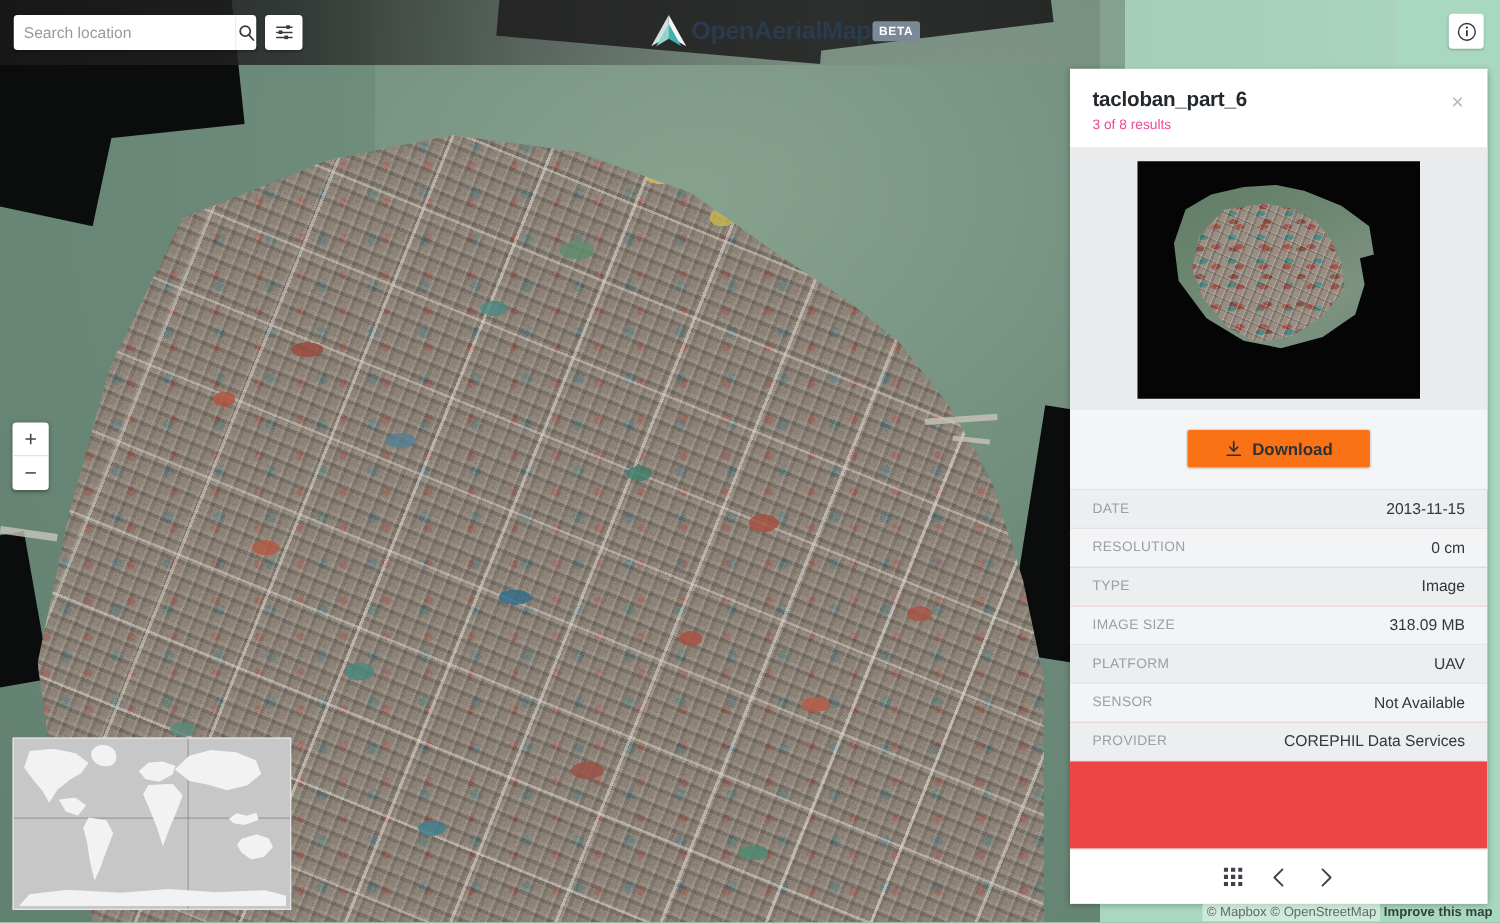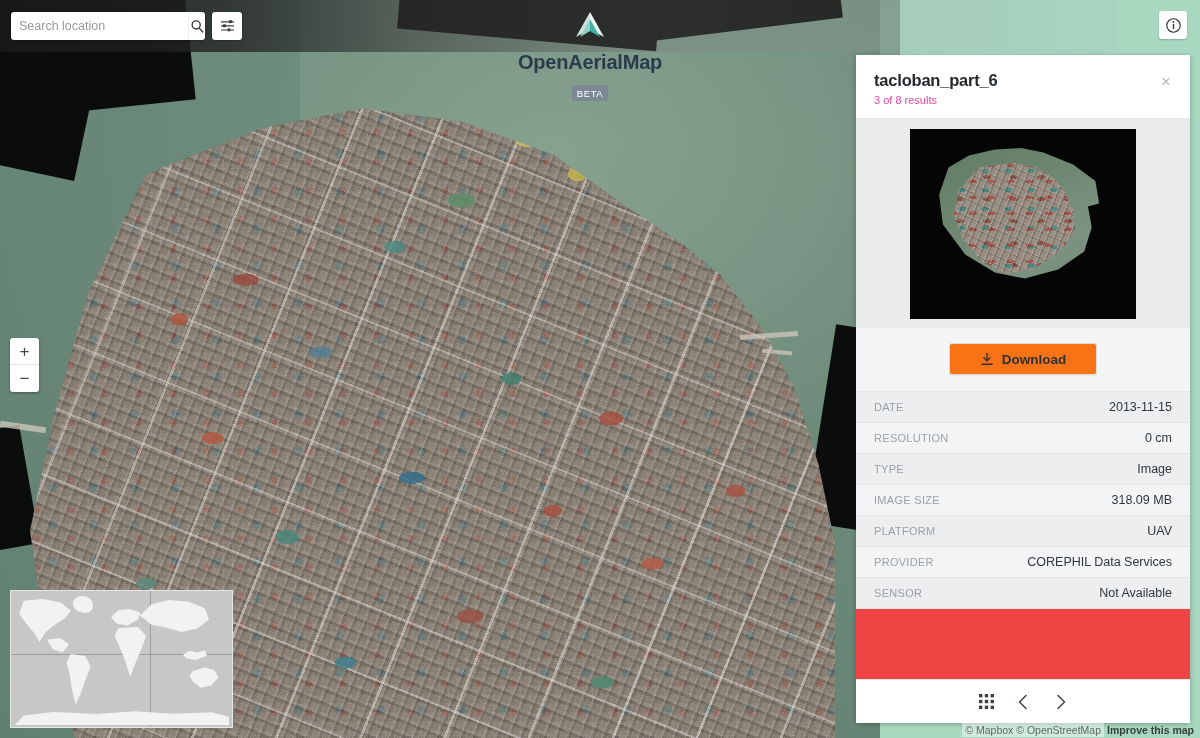--- a/index.html
+++ b/index.html
@@ -144,30 +144,30 @@
     border-left: 1px solid #eee; cursor: pointer; background: transparent;
   }
   .filter-btn {
     width: 30px; height: 28px; background: #fff; border-radius: 3px;
     display: flex; align-items: center; justify-content: center;
     box-shadow: 0 1px 2px rgba(0,0,0,.25); cursor: pointer;
   }
 
   .brand {
     position: absolute; left: 518px; top: 10px;
-    display: flex; align-items: center; gap: 11px; flex-direction: column;
+    display: flex; align-items: center; gap: 1px;
   }
   .brand-name {
     font-size: 20px; font-weight: bold; color: #2a3b4d;
     letter-spacing: -.2px;
   }
   .beta {
     display: inline-block;
     background: #7b8896; color: #fff;
-    font-size: 9.5px; font-weight: normal; letter-spacing: .6px;
+    font-size: 9.5px; font-weight: bold; letter-spacing: .6px;
     padding: 2.5px 5px 2px; border-radius: 2.5px;
   }
 
   .info-btn {
     position: absolute; right: 13px; top: 11px;
     width: 28px; height: 28px; background: #fff; border-radius: 3px;
     display: flex; align-items: center; justify-content: center;
     box-shadow: 0 1px 2px rgba(0,0,0,.22); cursor: pointer;
   }
 
@@ -445,26 +445,26 @@
         </div>
         <div class="meta-row">
           <span class="meta-k">IMAGE SIZE</span>
           <span class="meta-v">318.09 MB</span>
         </div>
         <div class="meta-row">
           <span class="meta-k">PLATFORM</span>
           <span class="meta-v">UAV</span>
         </div>
         <div class="meta-row">
+          <span class="meta-k">SENSOR</span>
+          <span class="meta-v">Not Available</span>
+        </div>
+        <div class="meta-row">
           <span class="meta-k">PROVIDER</span>
           <span class="meta-v">COREPHIL Data Services</span>
-        </div>
-        <div class="meta-row">
-          <span class="meta-k">SENSOR</span>
-          <span class="meta-v">Not Available</span>
         </div>
       </div>
 
     <div class="panel-foot">
       <div class="foot-ic">
         <svg width="15" height="15" viewBox="0 0 15 15">
           <g fill="#3c4247">
             <rect x="0" y="0" width="3.4" height="3.4"></rect>
             <rect x="5.8" y="0" width="3.4" height="3.4"></rect>
             <rect x="11.6" y="0" width="3.4" height="3.4"></rect>

